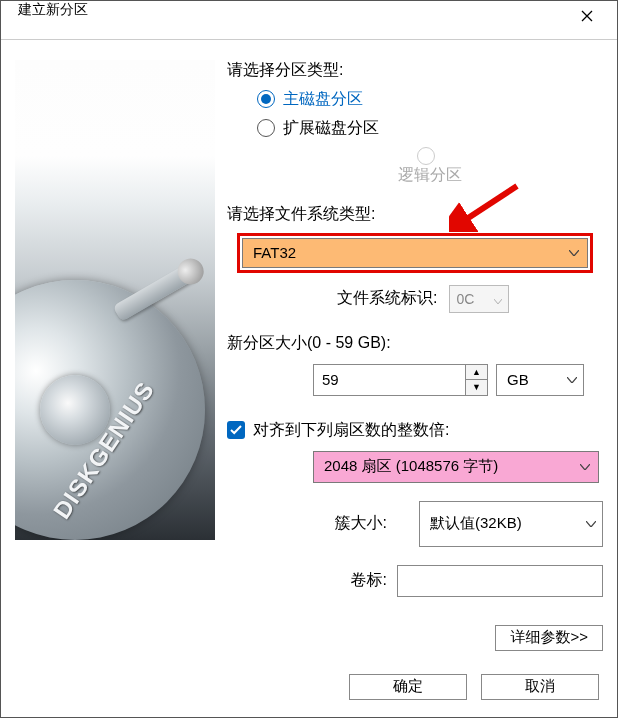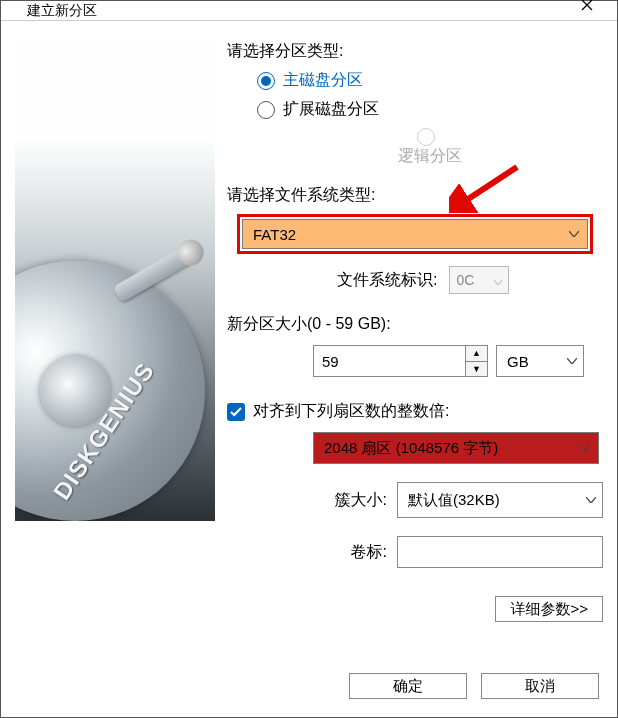--- a/index.html
+++ b/index.html
@@ -14,24 +14,24 @@
     overflow: hidden;
   }
   .window {
     width: 618px;
     height: 718px;
     border: 1px solid #555;
     display: flex;
     flex-direction: column;
   }
   .titlebar {
-    height: 20px;
-    display: flex;
-    align-items: flex-end;
-    padding: 0 8px 0 26px;
+    height: 40px;
+    display: flex;
+    align-items: flex-start;
+    padding: 0 8px 0 17px;
     border-bottom: 1px solid #ccc;
   }
   .titlebar .title {
     flex: 1;
     font-size: 14px;
   }
   .close-btn {
     width: 44px;
     height: 30px;
     display: flex;
@@ -160,21 +160,21 @@
     height: 30px;
     border: 1px solid #7a7a7a;
     background: #fdba74;
     display: flex;
     align-items: center;
     padding: 0 26px 0 10px;
     position: relative;
     font-size: 15px;
     cursor: pointer;
   }
-  .select.plain { background: #b91c1c; }
+  .select.plain { background: #f9a8d4; }
   .select .chev {
     position: absolute;
     right: 8px; top: 50%;
     transform: translateY(-50%);
     width: 10px; height: 6px;
   }
   .chev svg { width: 100%; height: 100%; display:block; }
 
   .fs-id-row {
     display:flex;
@@ -263,26 +263,27 @@
   .align-sel-row .select{ width:286px; height:32px; font-size:15px; }
 
   .kv-row{
     display:flex;
     align-items:center;
     margin-top:18px;
     font-size:16px;
   }
   .kv-row .klabel{ width:160px; text-align:right; margin-right:10px;}
   .cluster-sel{
-    flex:1; max-width:228px; height:36px;
+    flex:1; max-width:228px; height:46px;
     border:1px solid #888;
     display:flex;align-items:center;
     padding:0 22px 0 10px;
     position:relative;
     font-size:15px;
+    margin-left:22px;
   }
   .cluster-sel .chev{ position:absolute; right:6px; top:50%; transform:translateY(-50%); width:10px;height:6px;}
   .vol-input{
     flex:1; max-width:228px; height:32px;
     border:1px solid #888;
     padding:0 8px;
   }
 
   .detail-btn-row{
     display:flex; justify-content:flex-end;

